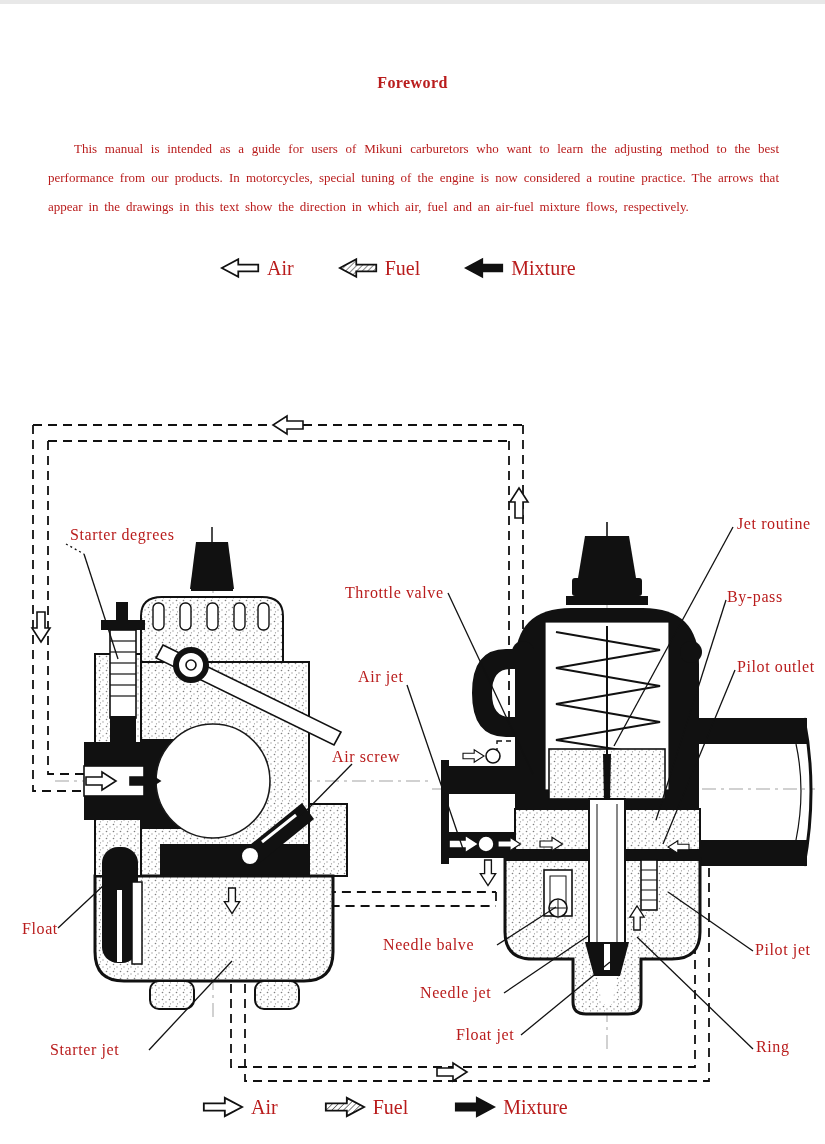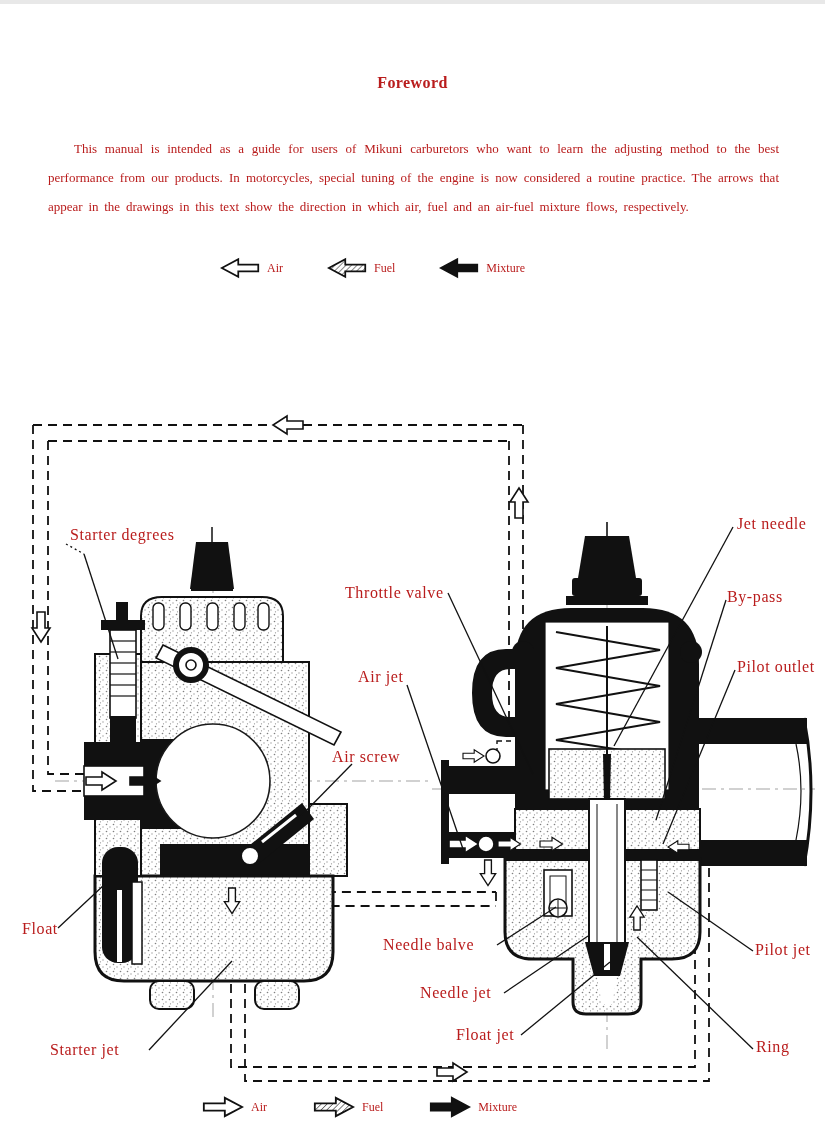--- a/index.html
+++ b/index.html
@@ -8,21 +8,21 @@
   .title{position:absolute;top:70px;left:0;width:100%;text-align:center;
          font-weight:bold;font-size:16px;letter-spacing:.4px}
   .para{position:absolute;left:48px;width:731px;font-size:13px;line-height:29px;
         text-align:justify;word-spacing:2.5px}
   .p1{top:130px;text-indent:26px}
   .p2{top:322px;text-indent:18px}
   .legend{position:absolute;display:flex;align-items:center}
   .legend .item{display:flex;align-items:center;gap:7px}
   .legend-top{top:250px;left:220px;gap:44px}
   .legend-bottom{top:1090px;left:202px;gap:46px}
-  .legend .lab{font-size:12px}
+  .legend .lab{font-size:20px}
   .diagram{position:absolute;left:0;top:0;width:825px;height:1144px;pointer-events:none}
   .dlabel{position:absolute;font-size:16px;letter-spacing:.6px;white-space:nowrap}
 </style>
 </head>
 <body>
 
 <div class="page">
 
   <div class="title">Foreword</div>
 
@@ -240,21 +240,21 @@
       <path d="M149,1046 L232,957"></path>
       <path d="M753,947 L668,888"></path>
       <path d="M753,1045 L637,933"></path>
     </g>
   </svg>
 
   <div class="dlabel" style="left:70px;top:522px">Starter degrees</div>
   <div class="dlabel" style="left:345px;top:580px">Throttle valve</div>
   <div class="dlabel" style="left:358px;top:664px">Air jet</div>
   <div class="dlabel" style="left:332px;top:744px">Air screw</div>
-  <div class="dlabel" style="left:737px;top:511px">Jet needle</div>
+  <div class="dlabel" style="left:737px;top:511px">Jet routine</div>
   <div class="dlabel" style="left:727px;top:584px">By-pass</div>
   <div class="dlabel" style="left:737px;top:654px">Pilot outlet</div>
   <div class="dlabel" style="left:22px;top:916px">Float</div>
   <div class="dlabel" style="left:383px;top:932px">Needle balve</div>
   <div class="dlabel" style="left:420px;top:980px">Needle jet</div>
   <div class="dlabel" style="left:456px;top:1022px">Float jet</div>
   <div class="dlabel" style="left:50px;top:1037px">Starter jet</div>
   <div class="dlabel" style="left:755px;top:937px">Pilot jet</div>
   <div class="dlabel" style="left:756px;top:1034px">Ring</div>
 

